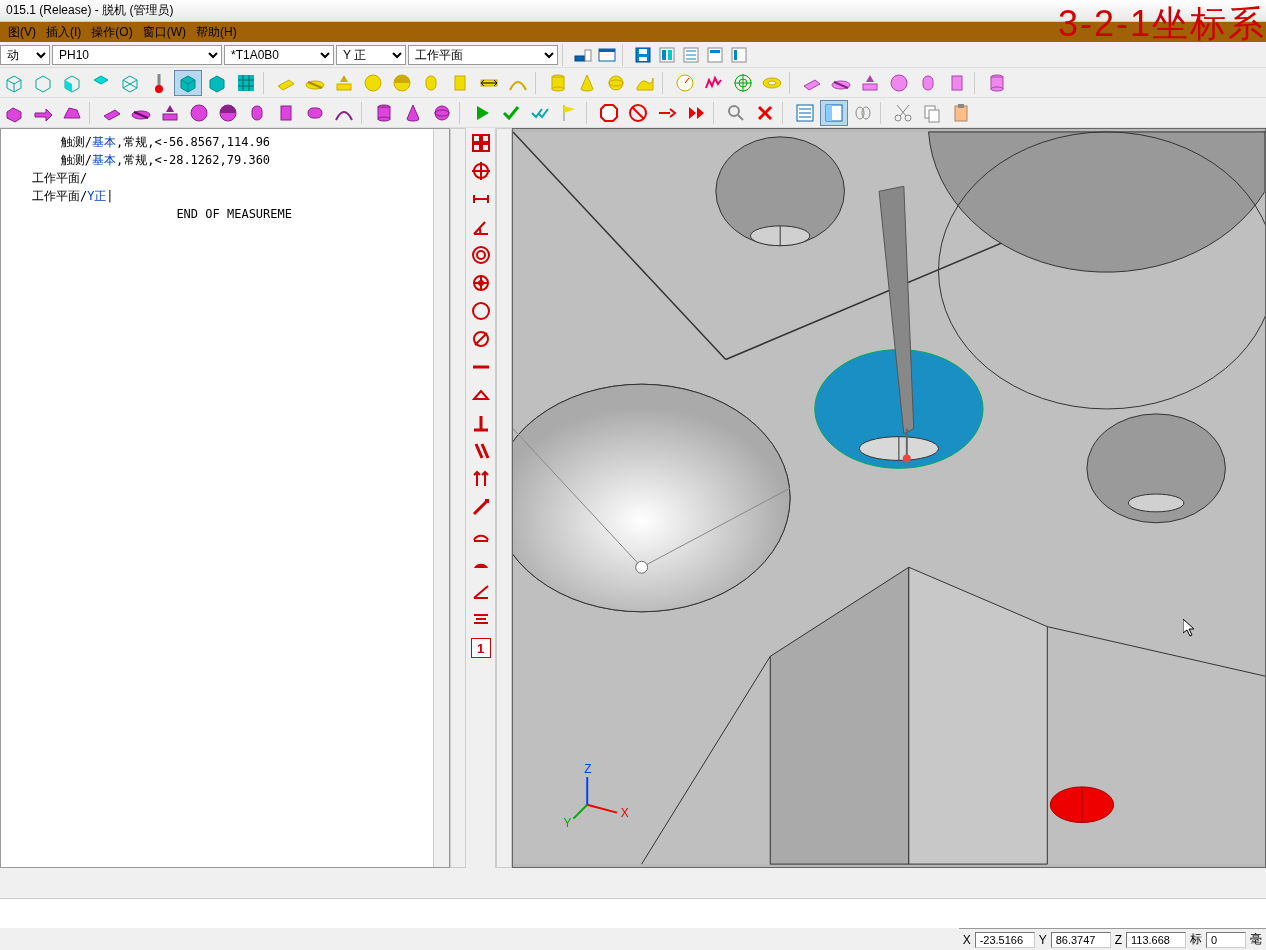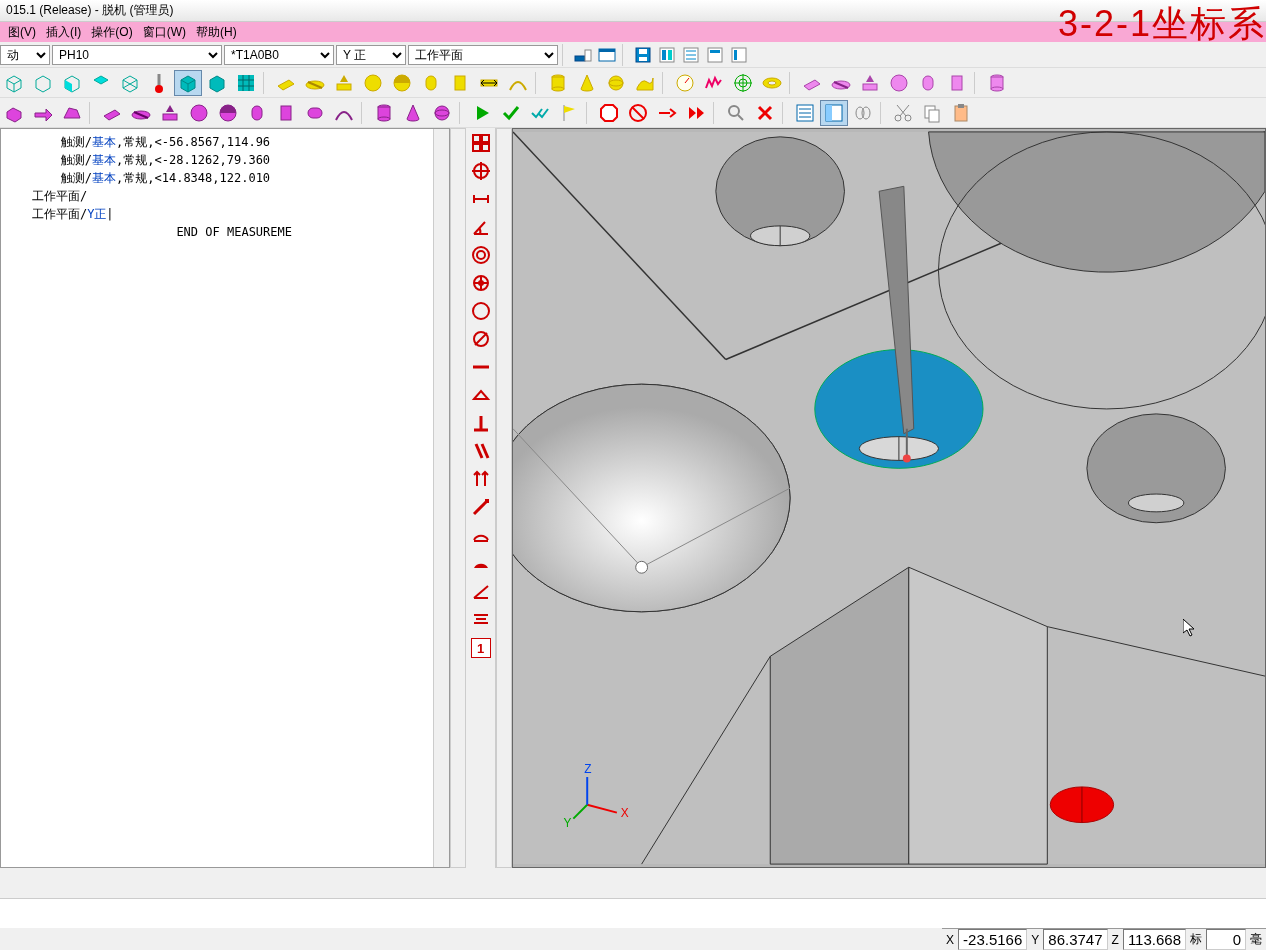--- a/index.html
+++ b/index.html
@@ -1,18 +1,18 @@
 <!DOCTYPE html>
 <html><head>
 <meta charset="utf-8">
 <style>
 * { margin: 0; padding: 0; box-sizing: border-box; }
 body { font-family: "Microsoft YaHei", SimSun, sans-serif; font-size: 12px; background: #f0f0f0; width: 1266px; height: 950px; overflow: hidden; position: relative; }
 .titlebar { background: linear-gradient(#fff, #e8e8e8); height: 22px; padding: 2px 6px; border-bottom: 1px solid #ccc; display: flex; align-items: flex-end; }
-.menubar { background: #f9a8d4; height: 20px; padding: 0 4px; display: flex; gap: 2px; align-items: center; }
+.menubar { background: #a16207; height: 20px; padding: 0 4px; display: flex; gap: 2px; align-items: center; }
 .menubar span { padding: 2px 4px; cursor: pointer; }
 .overlay-text { position: absolute; right: 0; top: 0; font-size: 36px; font-weight: normal; color: #d00000; z-index: 100; letter-spacing: 2px; }
 .combo-row { background: #f0f0f0; height: 26px; display: flex; align-items: center; gap: 2px; padding: 2px 0; border-bottom: 1px solid #ddd; }
 .combo { border: 1px solid #999; background: #fff; height: 20px; font-size: 12px; padding: 0 2px; }
 .sep { width: 6px; height: 22px; border-left: 1px solid #ccc; margin: 0 2px; }
 .mini-icon { width: 22px; height: 20px; display: inline-flex; align-items: center; justify-content: center; border: 1px solid transparent; cursor: pointer; }
 .toolbar-row { background: #f0f0f0; height: 30px; display: flex; align-items: center; gap: 1px; padding: 1px 0; border-bottom: 1px solid #ddd; }
 .tbtn { width: 28px; height: 26px; display: inline-flex; align-items: center; justify-content: center; border: 1px solid transparent; cursor: pointer; }
 .main-area { display: flex; height: 740px; }
 .code-panel { width: 450px; background: #fff; border: 1px solid #999; overflow: hidden; font-family: "SimSun", monospace; font-size: 12px; line-height: 1.5; padding: 4px 2px; position: relative; }
@@ -20,21 +20,21 @@
 .code-line { white-space: pre; color: #000; }
 .code-line .kw2 { color: #0040c0; }
 .feat-toolbar { width: 30px; background: #f0f0f0; border-right: 1px solid #ccc; display: flex; flex-direction: column; align-items: center; padding-top: 2px; gap: 2px; }
 .feat-btn { width: 26px; height: 26px; display: flex; align-items: center; justify-content: center; cursor: pointer; }
 .feat-btn svg { stroke: #c00; fill: none; stroke-width: 2; }
 .page-ind { width: 20px; height: 20px; background: #fff; border: 1px solid #c00; color: #c00; font-weight: bold; display: flex; align-items: center; justify-content: center; font-size: 13px; margin-top: 4px; }
 .scrolltrack { width: 16px; background: #f0f0f0; border: 1px solid #ccc; }
 .viewport { flex: 1; background: #b8b8b8; position: relative; border: 1px solid #666; overflow: hidden; }
 .statusbar { position: absolute; bottom: 0; right: 0; height: 22px; background: #f0f0f0; border-top: 1px solid #999; display: flex; align-items: center; gap: 4px; padding: 0 4px; font-size: 12px; }
 .stat-lbl { }
-.stat-val { border: 1px inset #ccc; background: #fff; padding: 1px 4px; min-width: 60px; font-size: 15px; text-align: right; }
+.stat-val { border: 1px inset #ccc; background: #fff; padding: 1px 4px; min-width: 60px; font-size: 11px; }
 .bottom-space { position: absolute; bottom: 22px; left: 0; right: 0; height: 30px; background: #fff; border-top: 1px solid #ccc; }
 .cursor { position: absolute; left: 670px; top: 490px; z-index: 50; pointer-events: none; }
 </style>
 </head>
 <body>
 
 <div class="titlebar">
   <span>015.1 (Release) - 脱机 (管理员)</span>
 </div>
 
@@ -485,21 +485,20 @@
         <rect x="5" y="4" width="12" height="15" fill="#fb8" stroke="#a86"></rect>
         <rect x="8" y="2" width="6" height="4" fill="#888"></rect>
       </svg>
     </span>
 </div>
 
 <div class="main-area">
   <div class="code-panel">
     <div class="code-line"><span>        触测/</span><span class="kw2">基本</span><span>,常规,&lt;-56.8567,114.96</span></div>
     <div class="code-line"><span>        触测/</span><span class="kw2">基本</span><span>,常规,&lt;-28.1262,79.360</span></div>
-    <div class="code-line"><span>        触测/</span><span class="kw2">基本</span><span>,常规,&lt;14.8348,122.010</span></div>
     <div class="code-line"><span>    工作平面/</span></div>
     <div class="code-line"><span>    工作平面/</span><span class="kw2">Y正</span><span>|</span></div>
     <div class="code-line">                        END OF MEASUREME</div>
     <div class="scroll"></div>
   </div>
 
   <div class="scrolltrack"></div>
 
   <div class="feat-toolbar">
     <span class="feat-btn">

